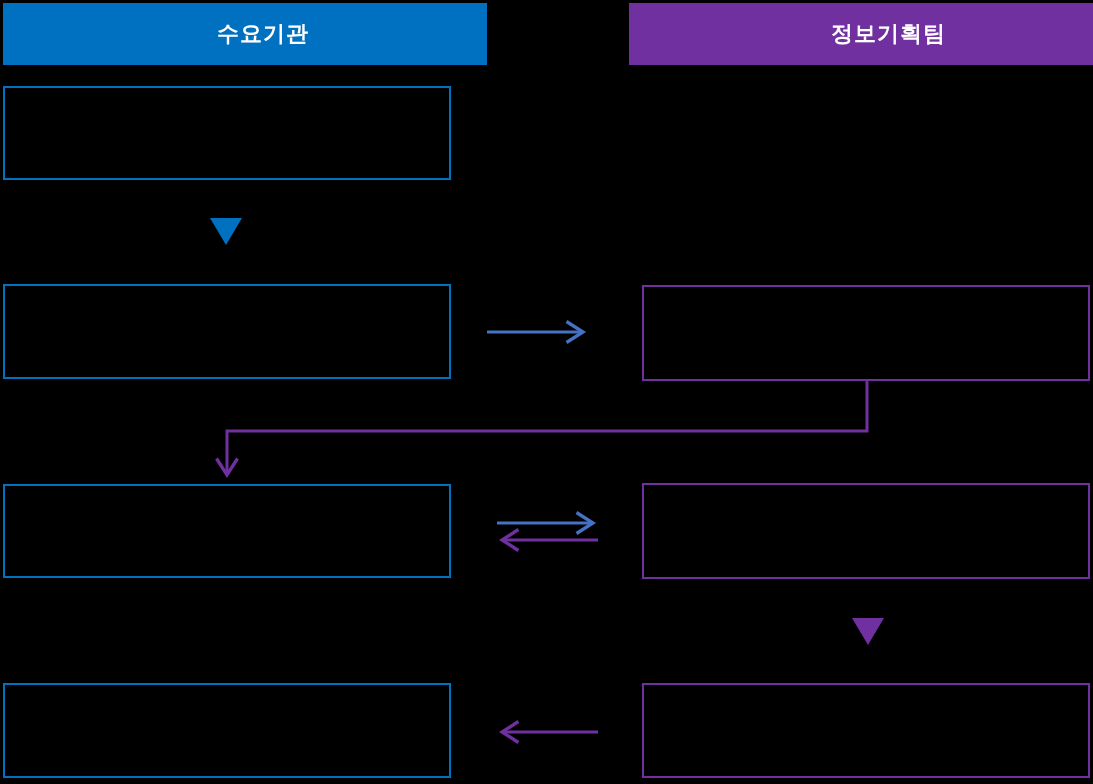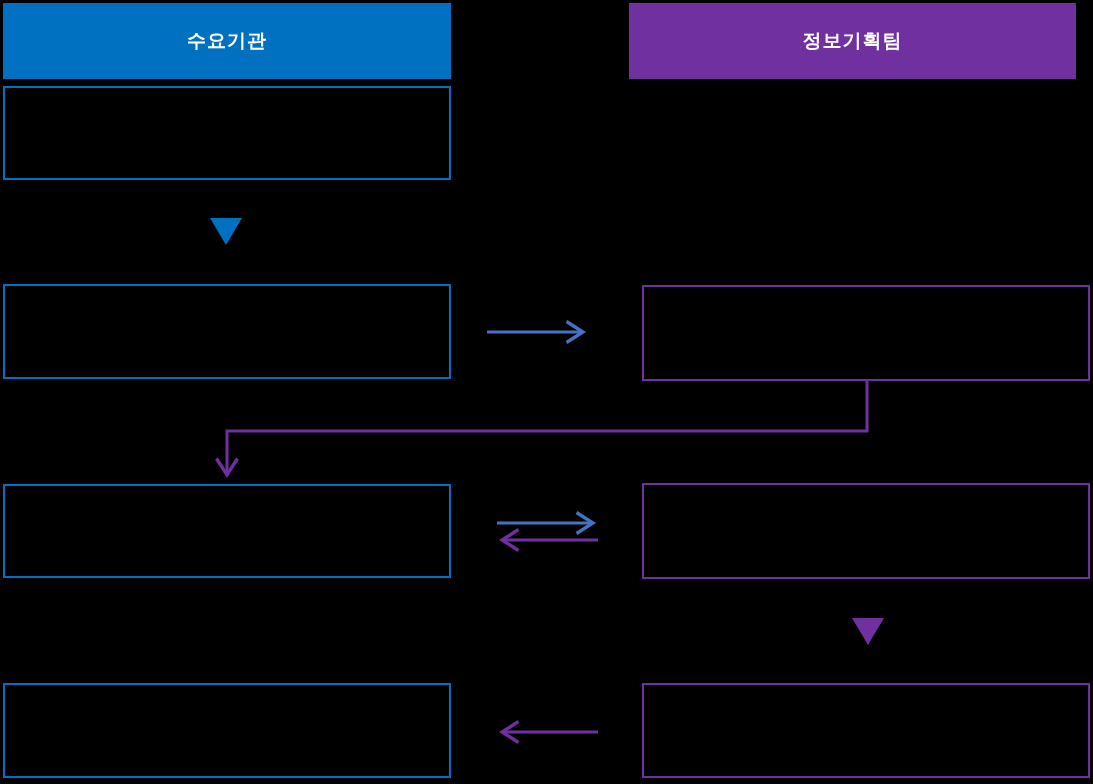--- a/index.html
+++ b/index.html
@@ -18,28 +18,29 @@
   .canvas {
     position: relative;
     width: 1093px;
     height: 784px;
     background: var(--background, #000);
     overflow: hidden;
   }
   .col-header {
     position: absolute;
     top: 3px;
-    height: 76px;
+    height: 62px;
     display: flex;
     align-items: center;
     justify-content: center;
     color: var(--header-text, #fff);
-    font-size: 19px;
+    font-size: 22px;
     font-weight: 700;
     letter-spacing: 1px;
+    padding-left: 36px;
   }
   .col-header.left {
     left: 3px;
     width: 448px;
     background: var(--blue, #0070C0);
   }
   .col-header.right {
     left: 629px;
     width: 447px;
     background: var(--purple, #7030A0);

